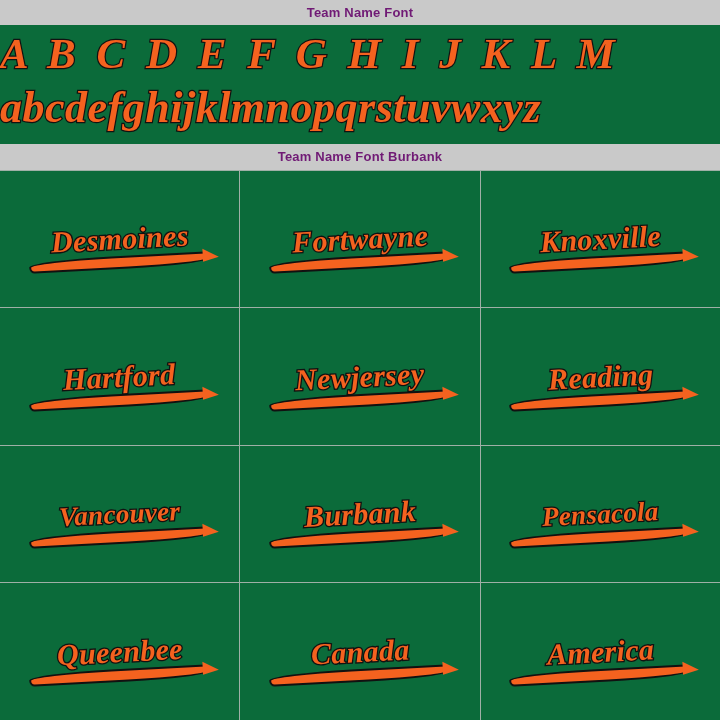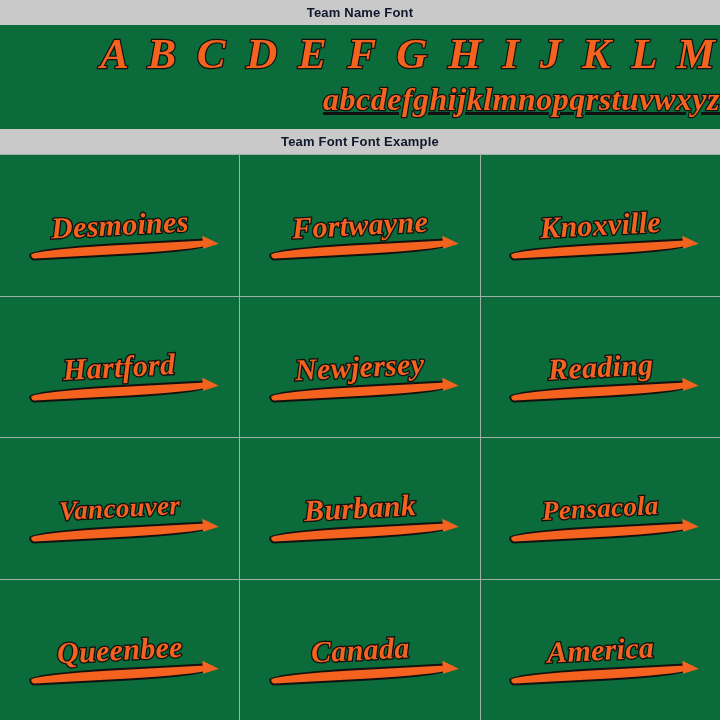--- a/index.html
+++ b/index.html
@@ -16,52 +16,51 @@
   .page {
     position: relative;
     width: 720px;
     height: 720px;
     background: #0b6b3a;
     display: flex;
     flex-direction: column;
   }
   .header-bar {
     background: #c9c9c9;
-    color: #0f172a;
+    color: #701a75;
     font-size: 13px;
     font-weight: bold;
     text-align: center;
     padding: 6px 0 5px 0;
     letter-spacing: 0.2px;
     line-height: 1.1;
   }
   .alphabet-block {
     padding: 4px 0 8px 0;
     background: #0b6b3a;
   }
   .alpha-row {
-    text-align: right;
+    text-align: left;
     font-family: "Liberation Serif", serif;
     font-style: italic;
     font-weight: bold;
     color: #f4621f;
     -webkit-text-stroke: 2.4px #111111;
     paint-order: stroke fill;
     white-space: nowrap;
   }
   .alpha-row.upper {
     font-size: 43px;
     letter-spacing: 5px;
     line-height: 1.16;
   }
   .alpha-row.lower {
-    font-size: 32px;
+    font-size: 44px;
     letter-spacing: 0.5px;
     line-height: 1.3;
-    text-decoration: underline;
   }
   .grid {
     flex: 1;
     display: grid;
     grid-template-columns: repeat(3, 1fr);
     grid-template-rows: repeat(4, 1fr);
     gap: 1px;
     background: #9fb0a6;
     border-top: 1px solid #9fb0a6;
   }
@@ -119,21 +118,21 @@
 
 <div class="page">
 
   <div class="header-bar">Team Name Font</div>
 
   <div class="alphabet-block">
     <div class="alpha-row upper">A B C D E F G H I J K L M</div>
     <div class="alpha-row lower">abcdefghijklmnopqrstuvwxyz</div>
   </div>
 
-  <div class="header-bar">Team Font Font Example</div>
+  <div class="header-bar">Team Name Font Burbank</div>
 
   <div class="grid">
 
     <div class="cell">
       <div class="swoosh"></div>
       <div class="team-name">Desmoines</div>
     </div>
 
     <div class="cell">
       <div class="swoosh"></div>

